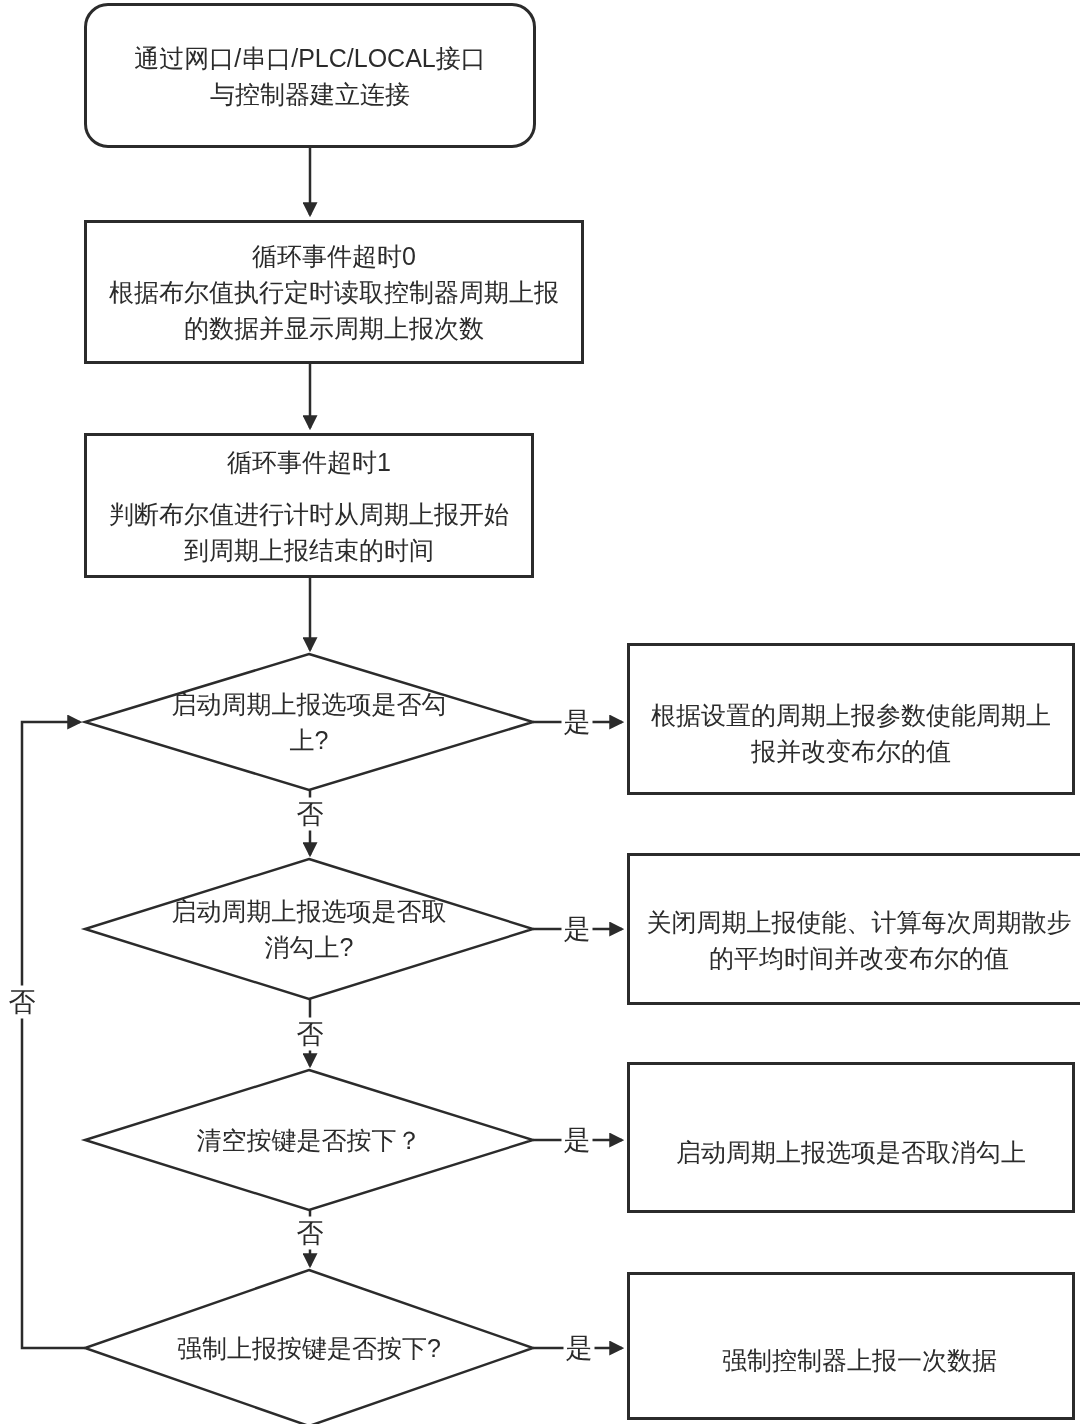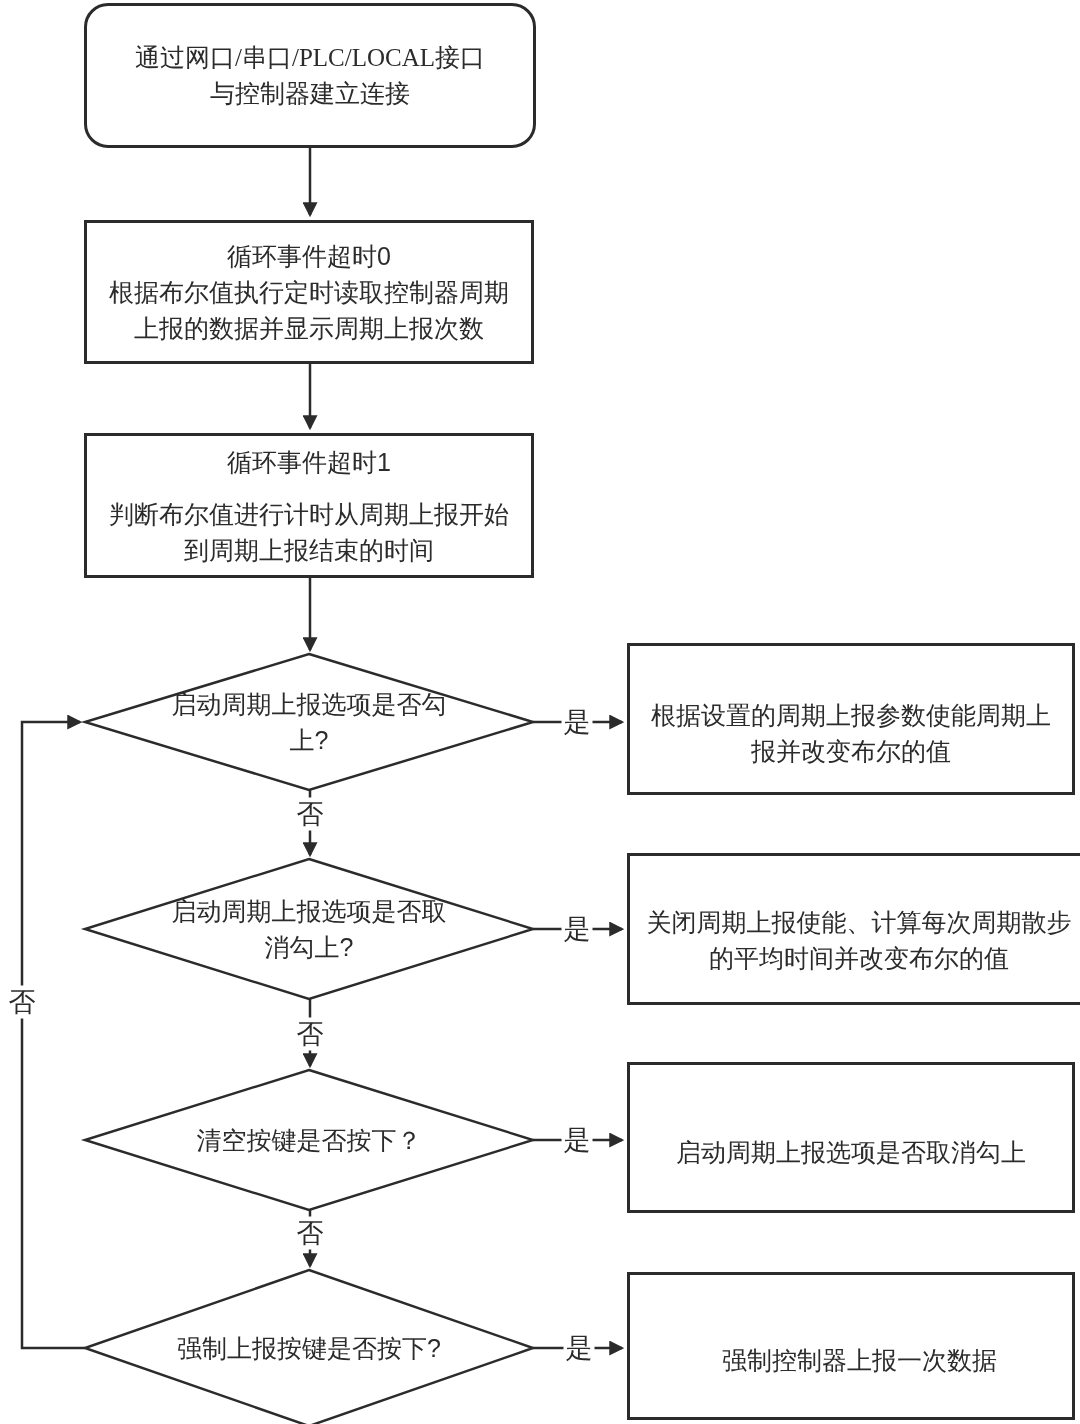--- a/index.html
+++ b/index.html
@@ -27,21 +27,21 @@
     display: flex;
     flex-direction: column;
     align-items: center;
     justify-content: center;
     text-align: center;
     font-size: 25px;
     line-height: 36px;
     z-index: 1;
   }
   .node.rounded { border-radius: 24px; }
-  .node .pad26 { padding: 0 38px; font-family: Liberation Serif, serif; }
+  .node .pad26 { padding: 0 38px; }
   .node .pad12 { padding: 0 22px; }
   .node .pad10 { padding: 0 10px; margin-top: 28px; }
   .dtext {
     position: absolute;
     display: flex;
     align-items: center;
     justify-content: center;
     text-align: center;
     font-size: 25px;
     line-height: 36px;
@@ -87,21 +87,21 @@
     <polygon points="309,654 533,722 309,790 85,722"></polygon>
     <polygon points="309,859 533,929 309,999 85,929"></polygon>
     <polygon points="309,1070 533,1140 309,1210 85,1140"></polygon>
     <polygon points="309,1270 533,1348 309,1426 85,1348"></polygon>
   </svg>
 
   <div class="node rounded" style="left:84px; top:3px; width:452px; height:145px;">
     <div class="pad26">通过网口/串口/PLC/LOCAL接口与控制器建立连接</div>
   </div>
 
-  <div class="node" style="left:84px; top:220px; width:450px; height:144px;">
+  <div class="node" style="left:84px; top:220px; width:500px; height:144px;">
     <div>循环事件超时0</div>
     <div class="pad12">根据布尔值执行定时读取控制器周期上报的数据并显示周期上报次数</div>
   </div>
 
   <div class="node" style="left:84px; top:433px; width:450px; height:145px;gap:16px;">
     <div>循环事件超时1</div>
     <div class="pad12">判断布尔值进行计时从周期上报开始到周期上报结束的时间</div>
   </div>
 
   <div class="dtext" style="left:159px; top:660px; width:300px; height:124px;">启动周期上报选项是否勾上?</div>

